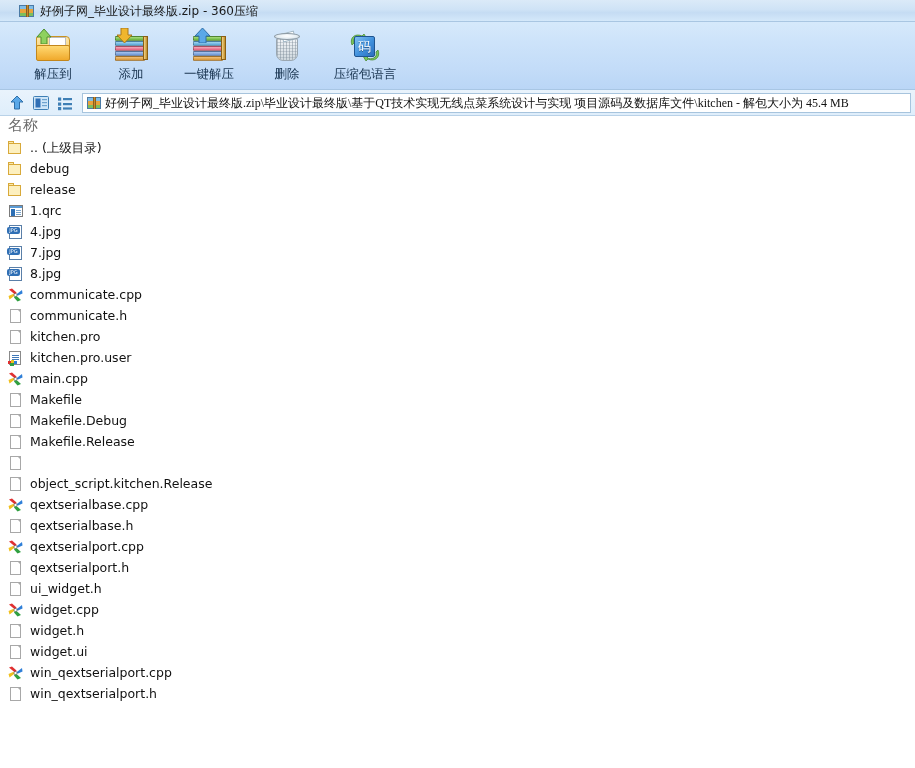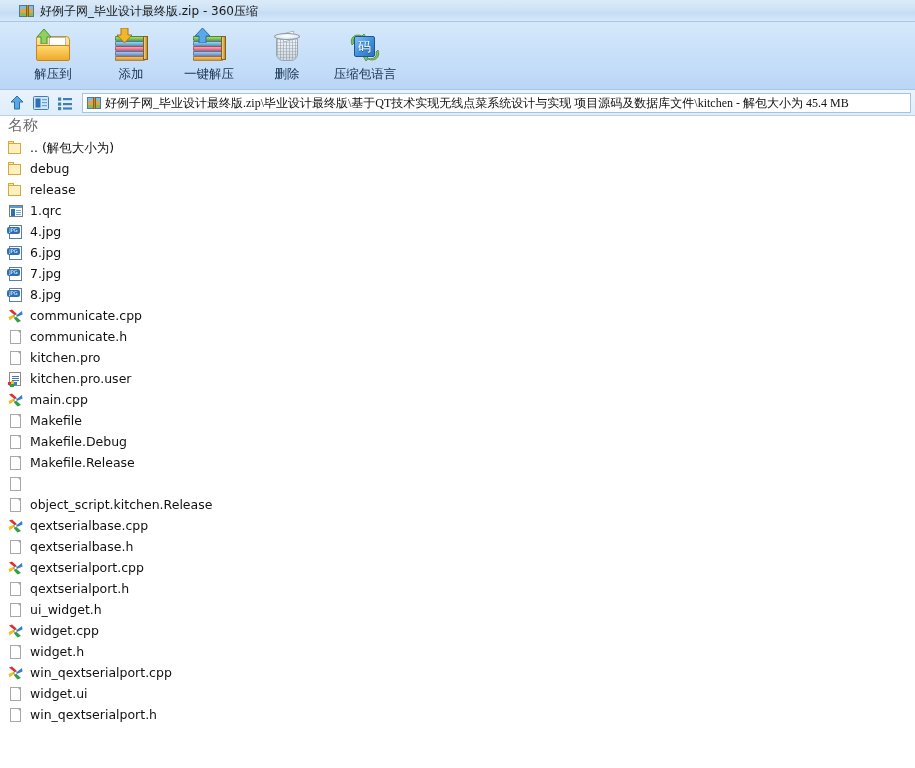--- a/index.html
+++ b/index.html
@@ -465,21 +465,21 @@
     <div class="col">名称</div>
   </div>
 
   <div class="filelist">
 
     <div class="row">
       <div class="ico">
           <span class="i-folder-tab"></span>
           <span class="i-folder-body"></span>
         </div>
-      <div class="nm">.. (解包大小为)</div>
+      <div class="nm">.. (上级目录)</div>
     </div>
 
     <div class="row">
       <div class="ico">
           <span class="i-folder-tab"></span>
           <span class="i-folder-body"></span>
         </div>
       <div class="nm">debug</div>
     </div>
 
@@ -506,27 +506,20 @@
     </div>
 
     <div class="row">
       <div class="ico">
         <span class="i-jpg"></span>
         <span class="i-jpg-badge">JPG</span>
       </div>
       <div class="nm">4.jpg</div>
     </div>
 
-    <div class="row">
-      <div class="ico">
-        <span class="i-jpg"></span>
-        <span class="i-jpg-badge">JPG</span>
-      </div>
-      <div class="nm">6.jpg</div>
-    </div>
 
     <div class="row">
       <div class="ico">
         <span class="i-jpg"></span>
         <span class="i-jpg-badge">JPG</span>
       </div>
       <div class="nm">7.jpg</div>
     </div>
 
     <div class="row">
@@ -703,42 +696,42 @@
 
     <div class="row">
       <div class="ico">
           <span class="i-page"></span>
         </div>
       <div class="nm">widget.h</div>
     </div>
 
     <div class="row">
       <div class="ico">
+          <span class="i-page"></span>
+        </div>
+      <div class="nm">widget.ui</div>
+    </div>
+
+    <div class="row">
+      <div class="ico">
         <span class="i-cpp">
             <svg viewBox="0 0 15 14">
           <path d="M7.5 7 L1 1.5 L4 0.5 L8.5 4.5z" fill="#e03030"></path>
           <path d="M7.5 7 L14 2 L14.5 5.5 L10 7.5z" fill="#2f7fd8"></path>
           <path d="M7.5 7 L13 12 L9.5 13.5 L6 9.5z" fill="#30a040"></path>
           <path d="M7.5 7 L1.5 11.5 L0.5 8 L5 6z" fill="#f0c020"></path>
           <circle cx="7.5" cy="7" r="1.6" fill="#ffffff" stroke="#555" stroke-width="0.6"></circle>
         </svg>
           </span>
       </div>
       <div class="nm">win_qextserialport.cpp</div>
     </div>
 
     <div class="row">
       <div class="ico">
           <span class="i-page"></span>
         </div>
-      <div class="nm">widget.ui</div>
-    </div>
-
-    <div class="row">
-      <div class="ico">
-          <span class="i-page"></span>
-        </div>
       <div class="nm">win_qextserialport.h</div>
     </div>
 
   </div>
 
 </div>
 
 </body></html>

